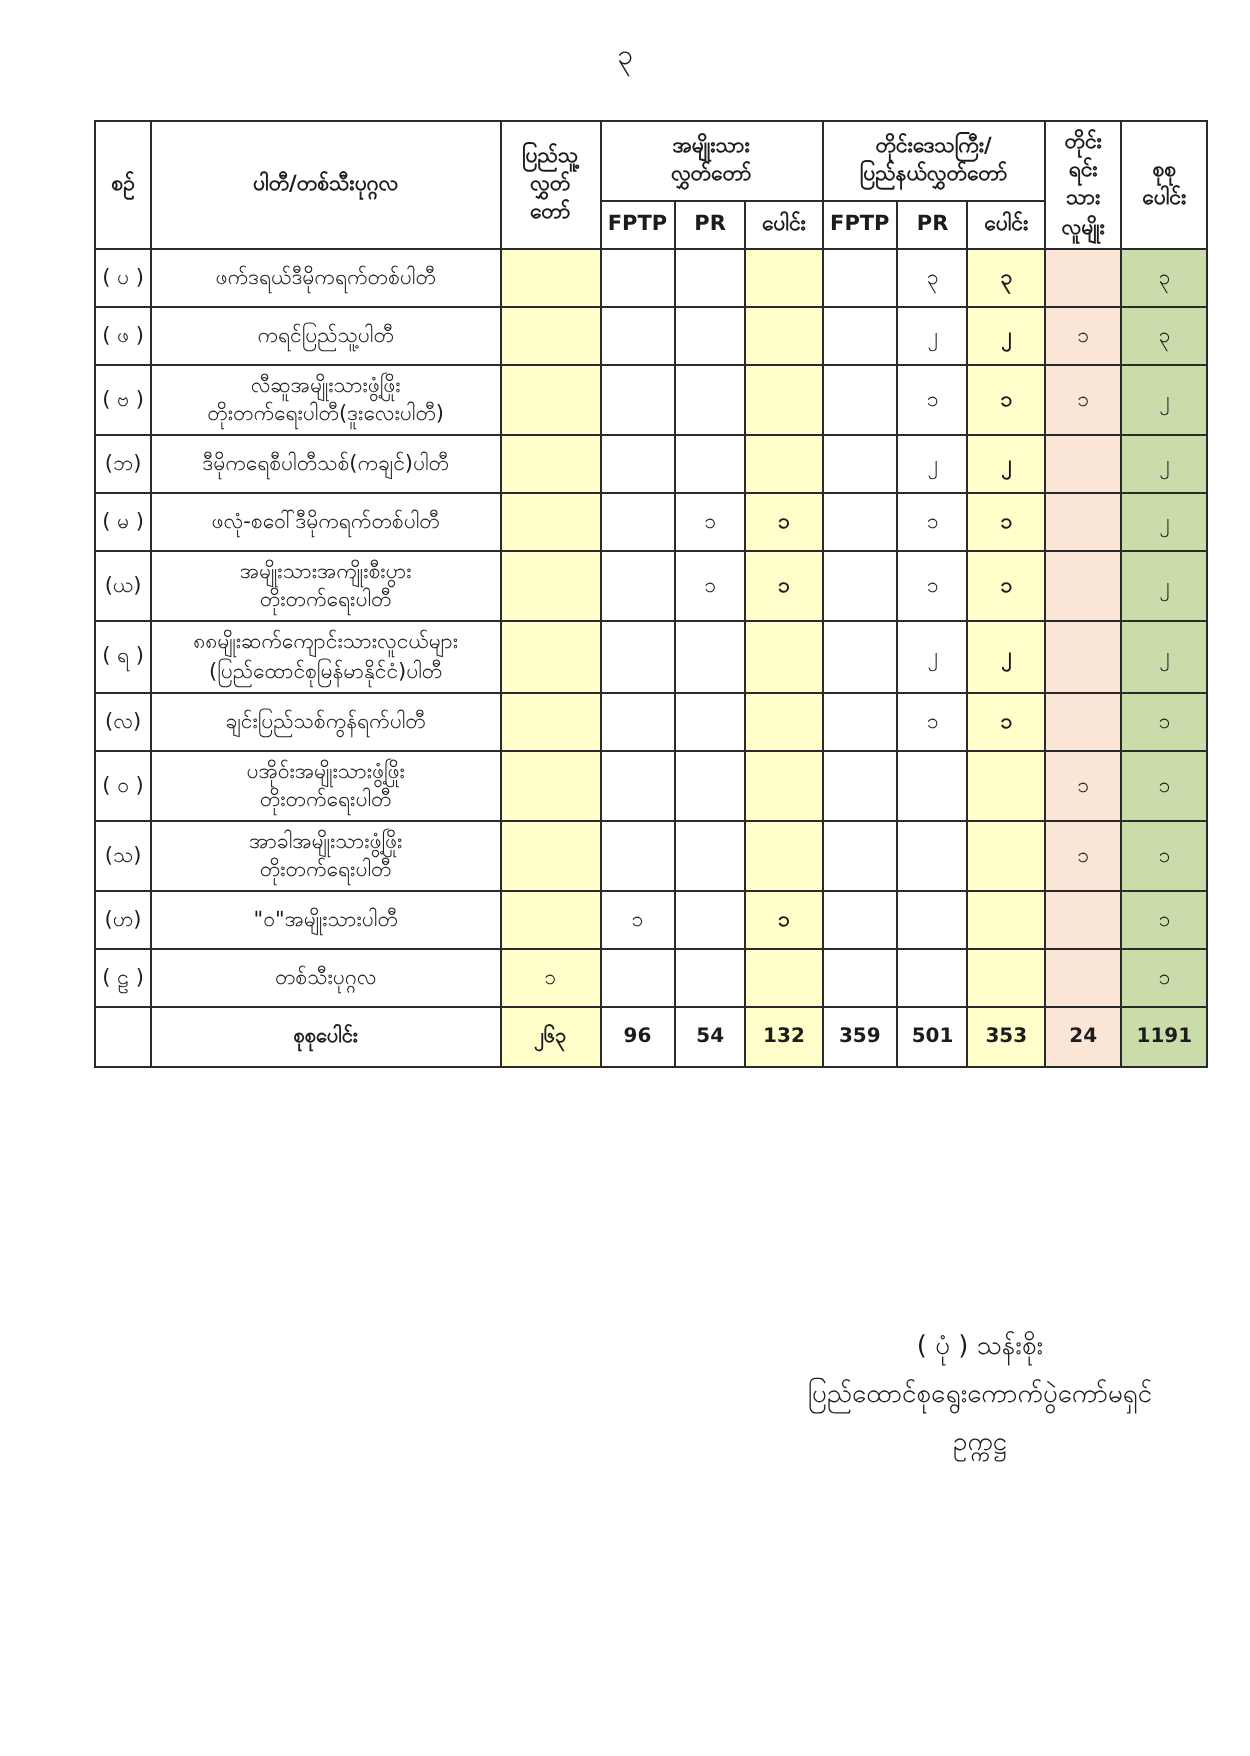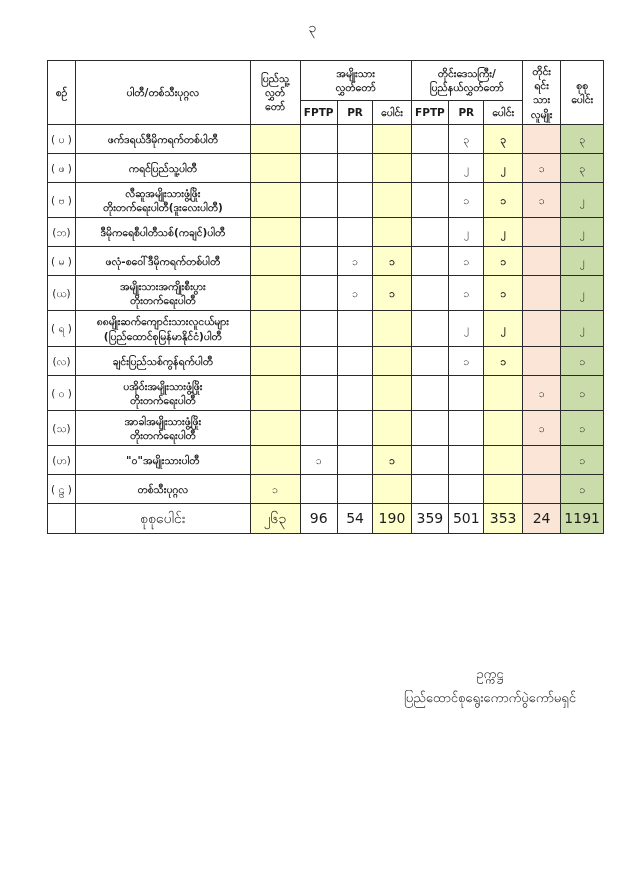--- a/index.html
+++ b/index.html
@@ -27,27 +27,27 @@
     border: 1px solid #2a2a2a;
     font-size: 10.5px;
     line-height: 1.35;
     text-align: center;
     vertical-align: middle;
     padding: 3px 2px;
     white-space: pre-line;
     overflow: hidden;
   }
   table.results th { font-weight: bold; background: #ffffff; }
-  td.c-party { text-align: left; padding-left: 5px; white-space: pre-line; font-weight: bold; }
+  td.c-party { text-align: left; padding-left: 5px; white-space: pre-line; }
   td.c-no { font-size: 10px; }
   .c-yellow { background: #ffffcc; }
   .c-pink   { background: #fbe5d6; }
   .c-green  { background: #cbdcab; }
   .c-bold   { font-weight: bold; }
-  tr.total-row td { font-weight: normal; font-size: 14px; height: 30px; }
+  tr.total-row td { font-weight: bold; font-size: 10px; height: 30px; }
   tr.body-row td { height: 29px; }
   .signature-block {
     position: absolute;
     left: 360px; top: 662px; width: 260px;
     text-align: center;
     font-size: 13px;
     line-height: 1.85;
   }
 </style>
 </head>
@@ -259,26 +259,27 @@
         <td class="c-green">၁</td>
       </tr>
     </tbody>
   <tfoot>
     <tr class="total-row">
       <td></td>
       <td>စုစုပေါင်း</td>
       <td class="c-yellow">၂၆၃</td>
       <td>96</td>
       <td>54</td>
-      <td class="c-yellow">190</td>
+      <td class="c-yellow">132</td>
       <td>359</td>
       <td>501</td>
       <td class="c-yellow">353</td>
       <td class="c-pink">24</td>
       <td class="c-green">1191</td>
     </tr>
   </tfoot>
 </table>
 
 <div class="signature-block">
+  <div>( ပုံ ) သန်းစိုး</div>
+  <div>ပြည်ထောင်စုရွေးကောက်ပွဲကော်မရှင်</div>
   <div>ဥက္ကဋ္ဌ</div>
-  <div>ပြည်ထောင်စုရွေးကောက်ပွဲကော်မရှင်</div>
 </div>
 
 </body></html>

